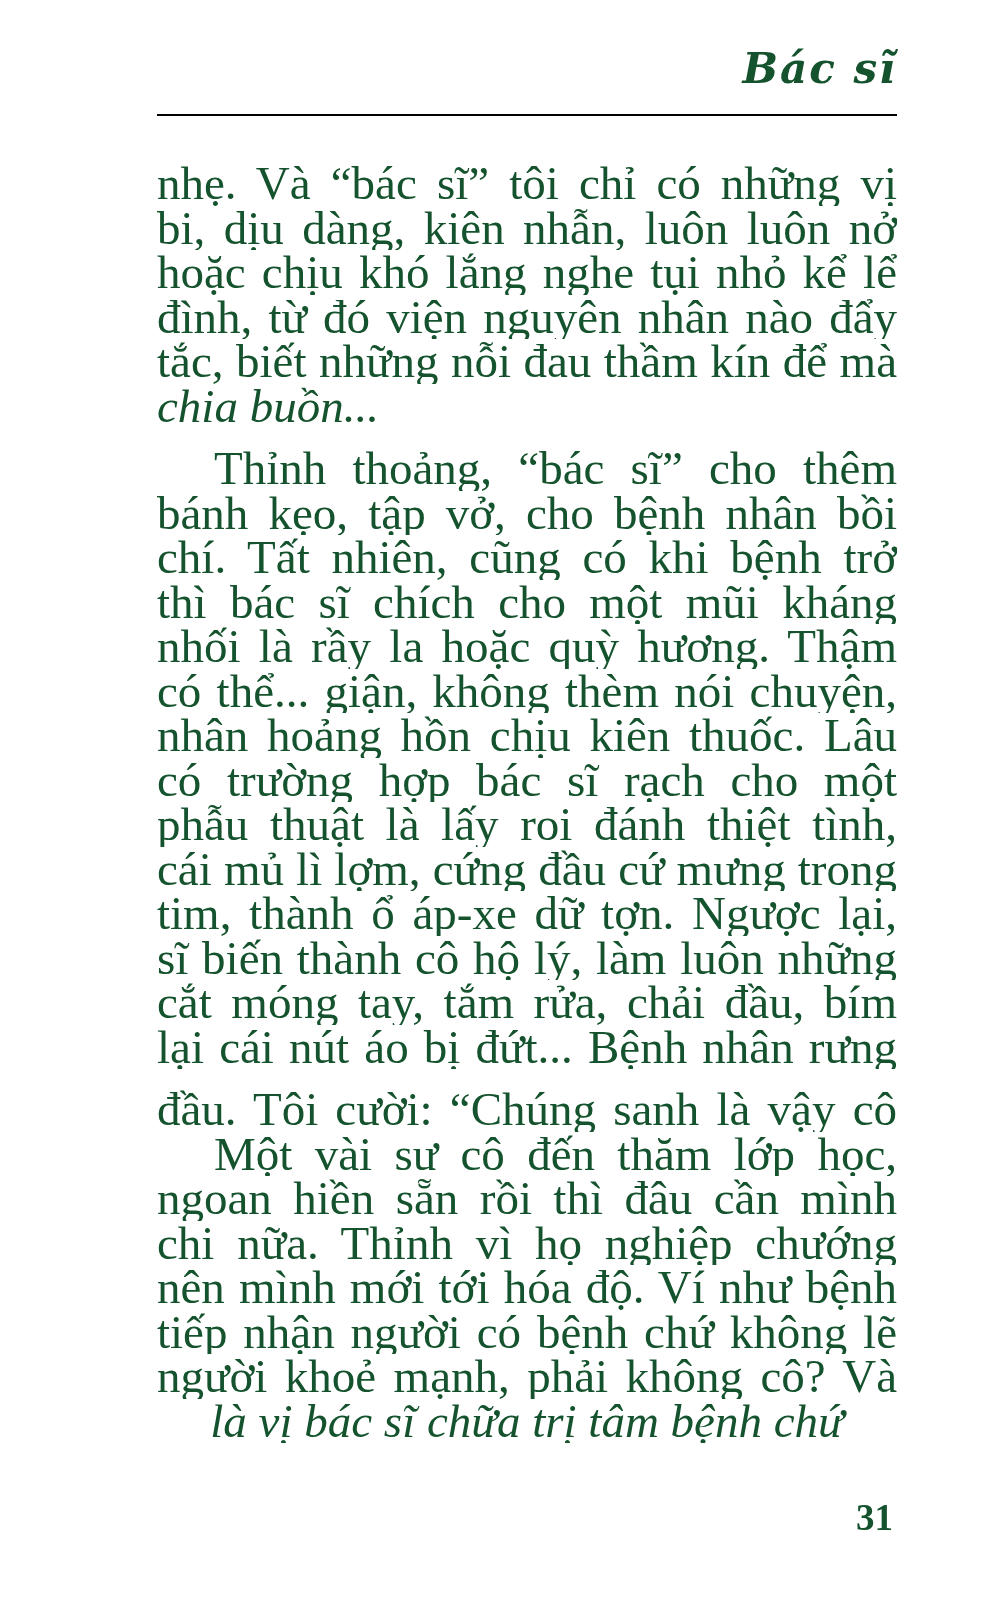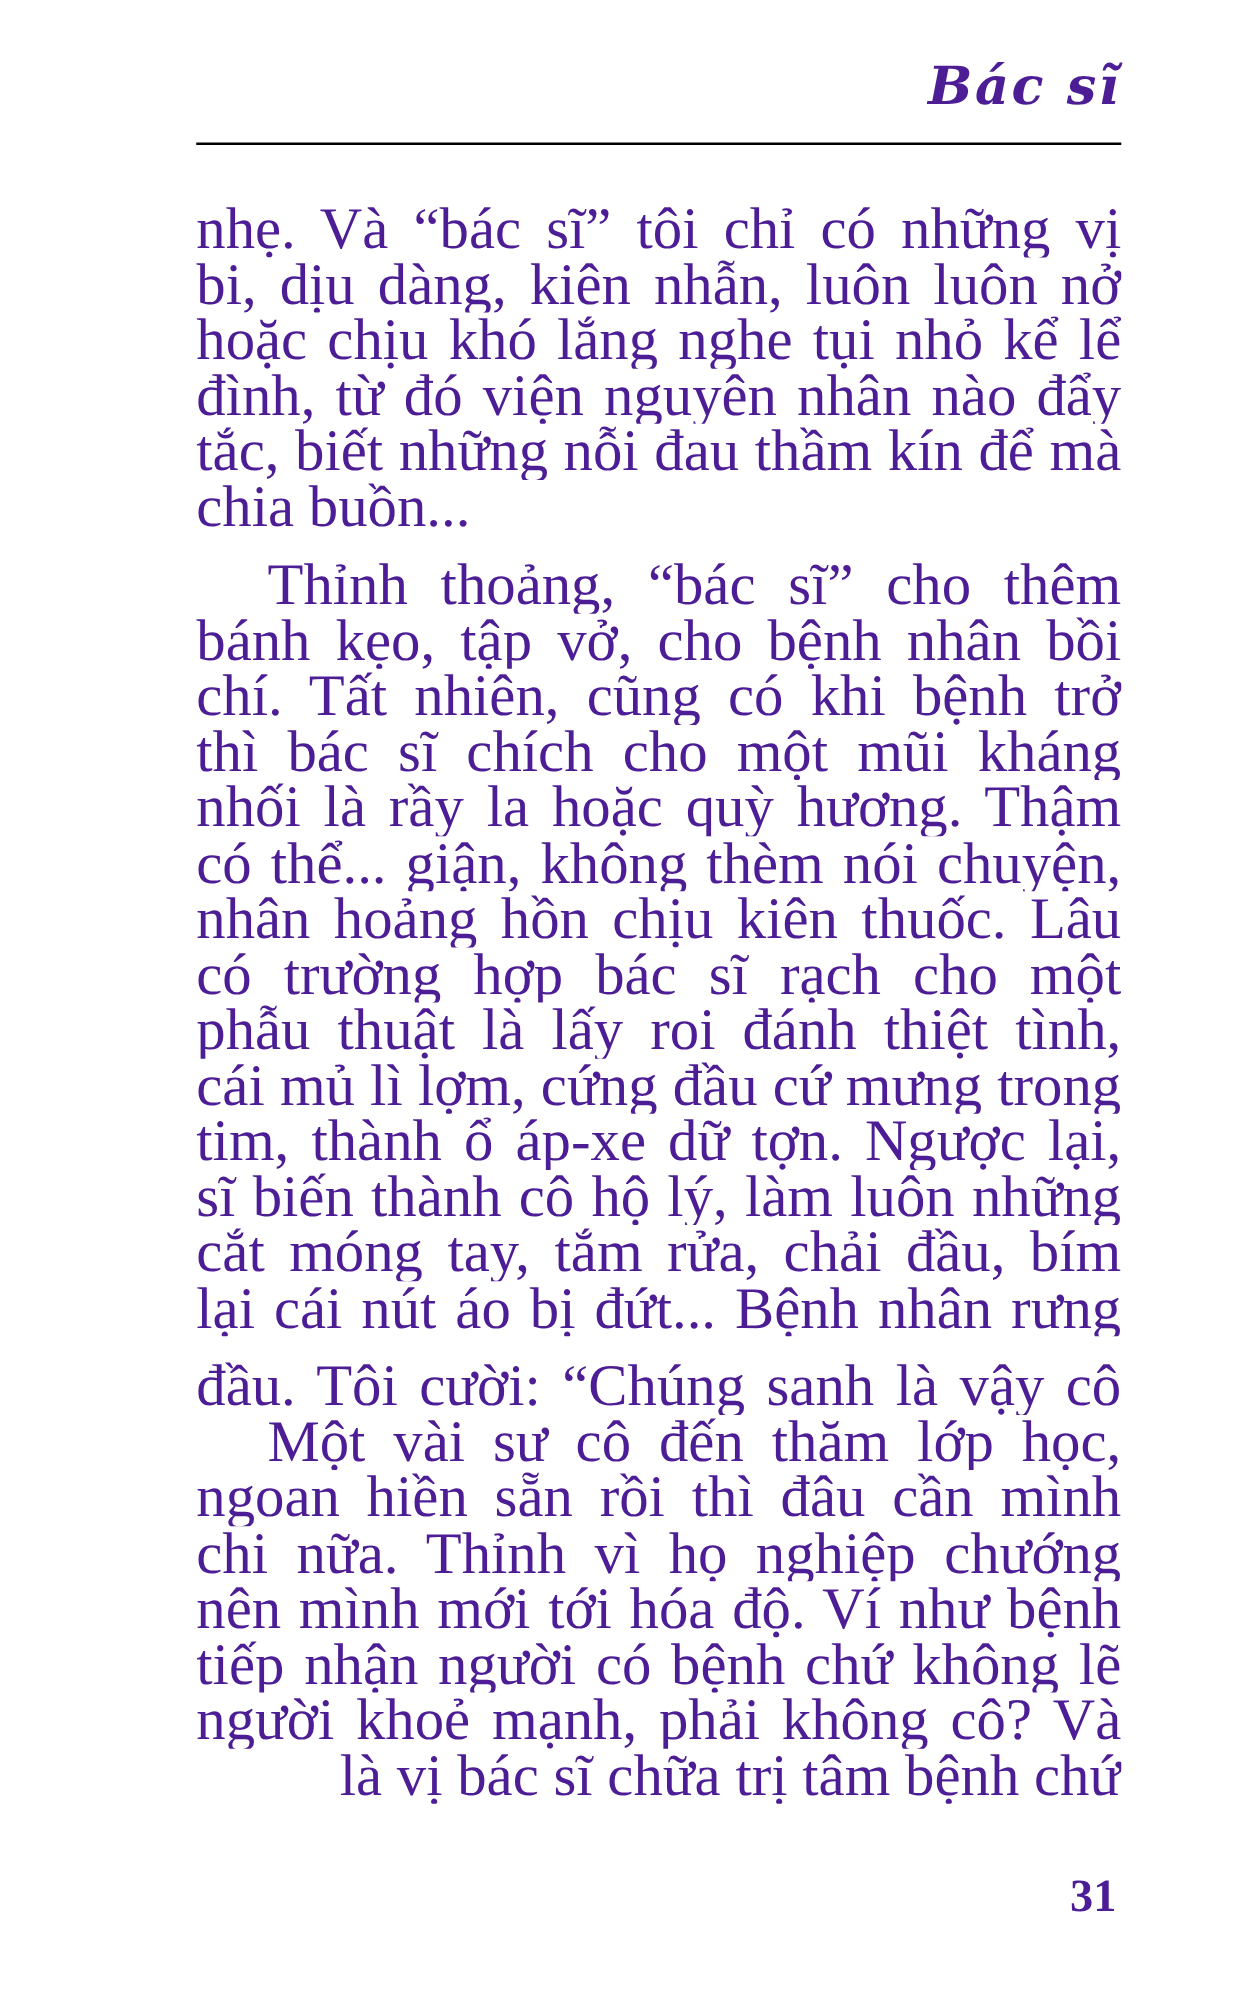--- a/index.html
+++ b/index.html
@@ -1,21 +1,21 @@
 <!DOCTYPE html>
 <html><head>
 <meta charset="utf-8">
 <style>
   html, body { margin: 0; padding: 0; }
   .page {
     position: relative;
     width: 1000px;
     height: 1600px;
     background: #ffffff;
-    color: #4c1d95;
+    color: #14532d;
     font-family: "Liberation Serif", "DejaVu Serif", serif;
     overflow: hidden;
   }
   .running-head {
     position: absolute;
     top: 48px;
     right: 103px;
     font-family: "DejaVu Serif", "Liberation Serif", serif;
     font-style: italic;
     font-weight: bold;
@@ -47,22 +47,23 @@
     overflow: hidden;
   }
   .line:not(.para-end)::after {
     content: "";
     display: inline-block;
     width: 100%;
     height: 0;
     vertical-align: top;
   }
   .line.para-end {
-    text-align: right;
+    text-align: center;
     text-align-last: left;
+    font-style: italic;
   }
   .line.first-indent { text-indent: 57px; }
   .page-number {
     position: absolute;
     top: 1496px;
     right: 107px;
     font-size: 37px;
     font-weight: bold;
     line-height: 44.5px;
   }

